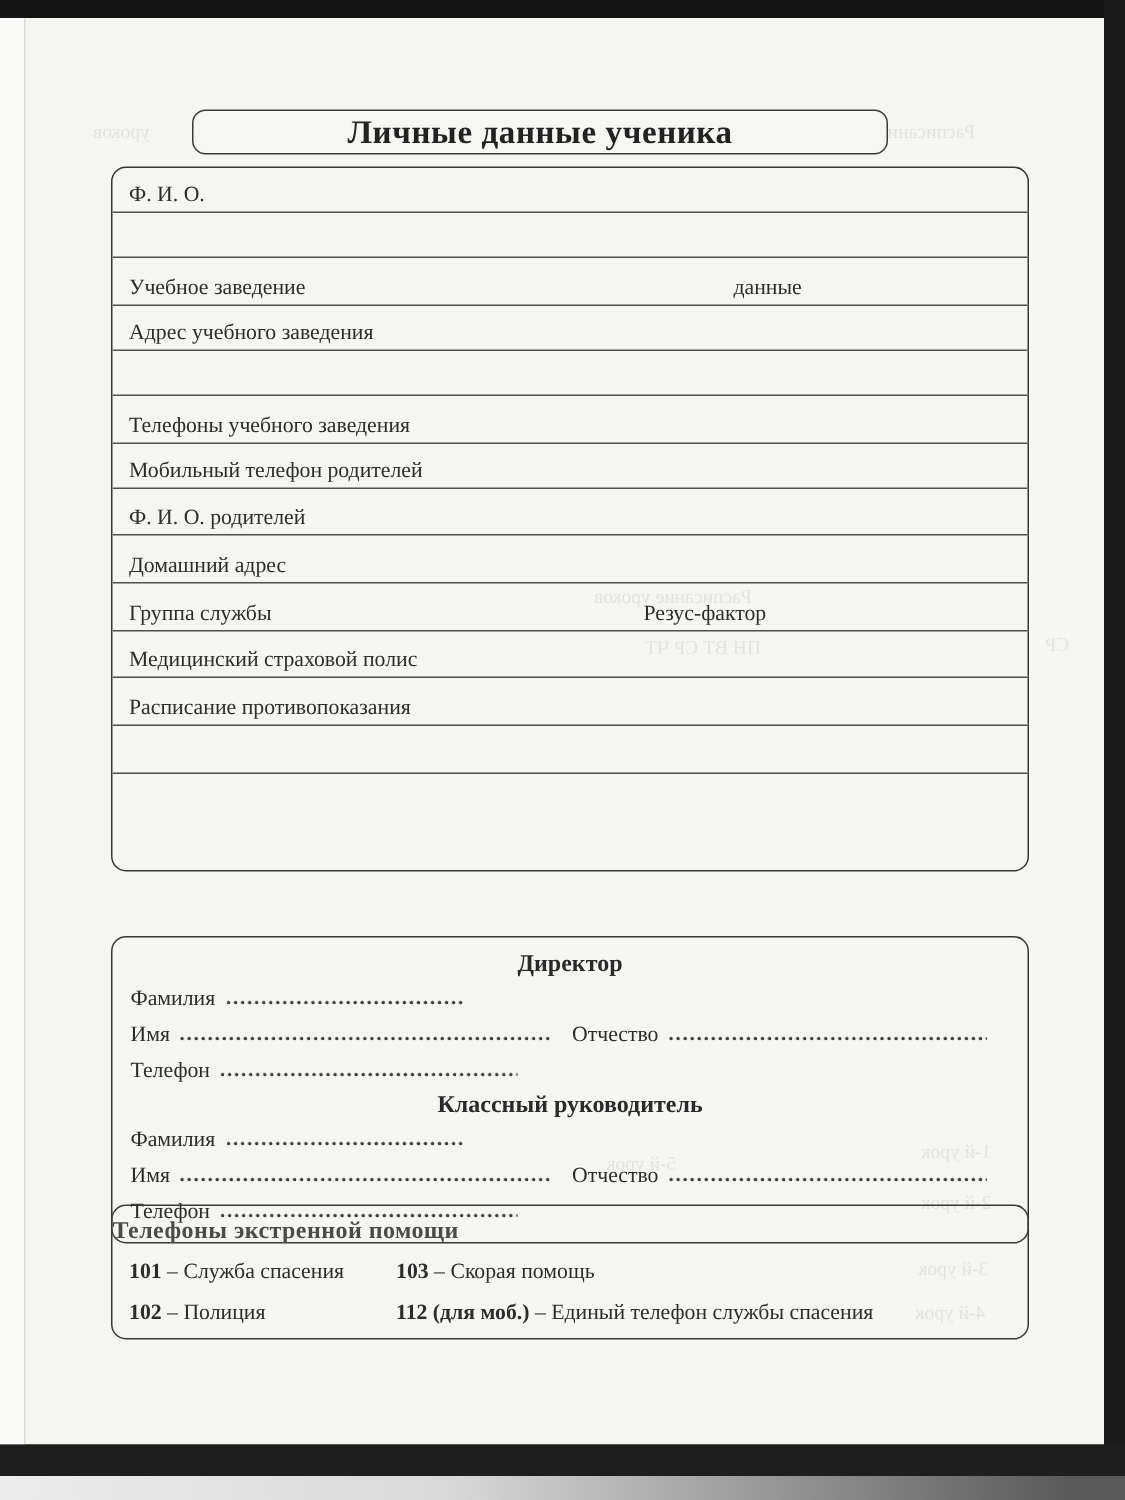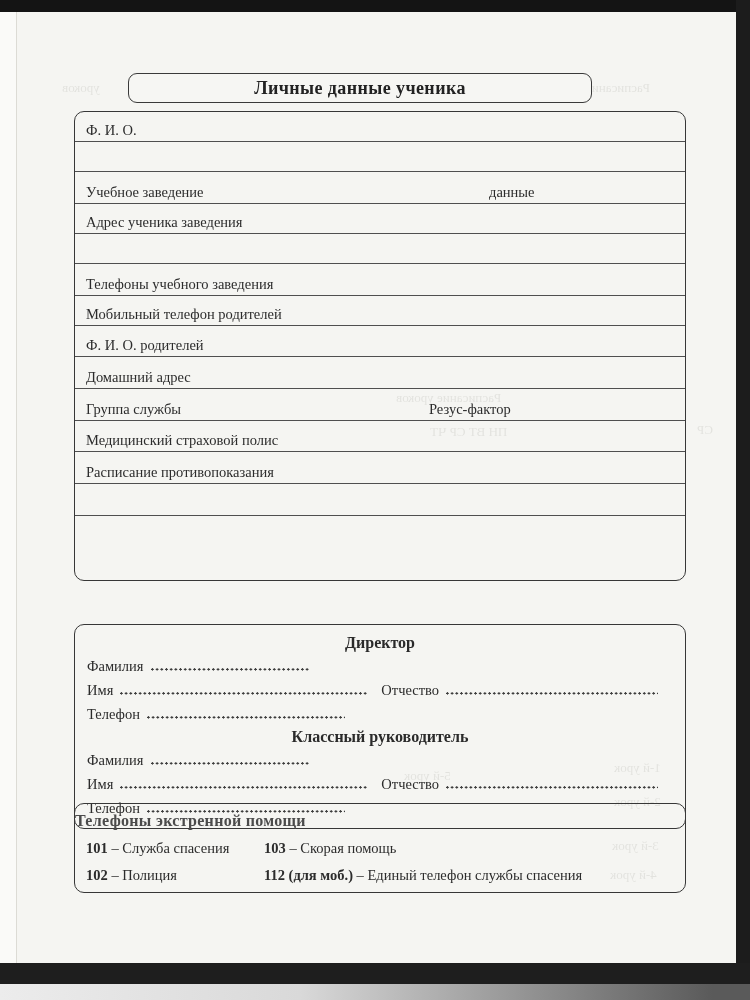--- a/index.html
+++ b/index.html
@@ -23,21 +23,21 @@
     background:#f5f5f2;
   }
   .left-strip{position:absolute;left:0;top:0;width:16px;height:100%;background:#fafaf8;}
   .crease{position:absolute;left:16px;top:0;width:1px;height:100%;background:#dcdbd5;}
   
   .title-box{
     position:absolute;left:128px;top:61px;width:462px;height:28px;
     border:1.5px solid #3a3a3a;border-radius:9px;background:#f6f6f3;
     display:flex;align-items:center;justify-content:center;
   }
-  .title-box span{font-size:18px;font-weight:bold;letter-spacing:.4px;color:#222;}
+  .title-box span{font-size:22px;font-weight:bold;letter-spacing:.4px;color:#222;}
   
   .main-box{
     position:absolute;left:74px;top:99px;width:612px;height:470px;
     border:1.4px solid #373737;border-radius:10px;background:transparent;
     box-sizing:border-box;overflow:hidden;
   }
   .frow{
     position:relative;box-sizing:border-box;
     border-bottom:1px solid #4f4f4f;
     display:flex;align-items:flex-end;
@@ -118,21 +118,21 @@
           <span>Ф. И. О.</span>
         </div>
         <div class="frow" style="height: 30px;">
           <span></span>
         </div>
         <div class="frow" style="height: 32px;">
           <span>Учебное заведение</span>
           <span class="lab2" style="left: 414px;">данные</span>
         </div>
         <div class="frow" style="height: 30px;">
-          <span>Адрес ученика заведения</span>
+          <span>Адрес учебного заведения</span>
         </div>
         <div class="frow" style="height: 30px;">
           <span></span>
         </div>
         <div class="frow" style="height: 32px;">
           <span>Телефоны учебного заведения</span>
         </div>
         <div class="frow" style="height: 30px;">
           <span>Мобильный телефон родителей</span>
         </div>

